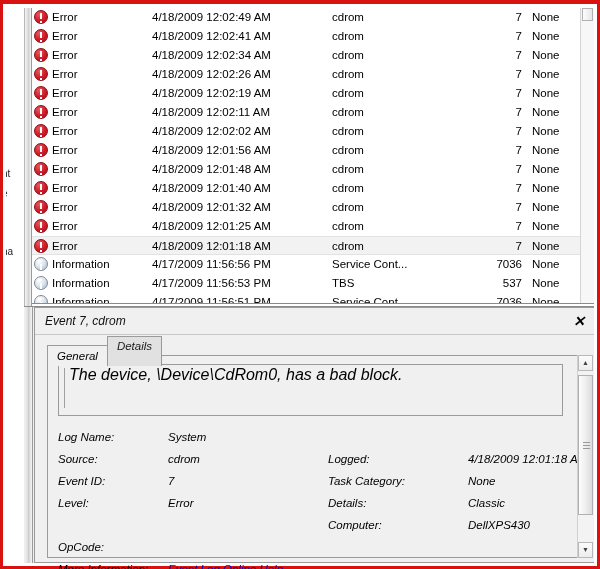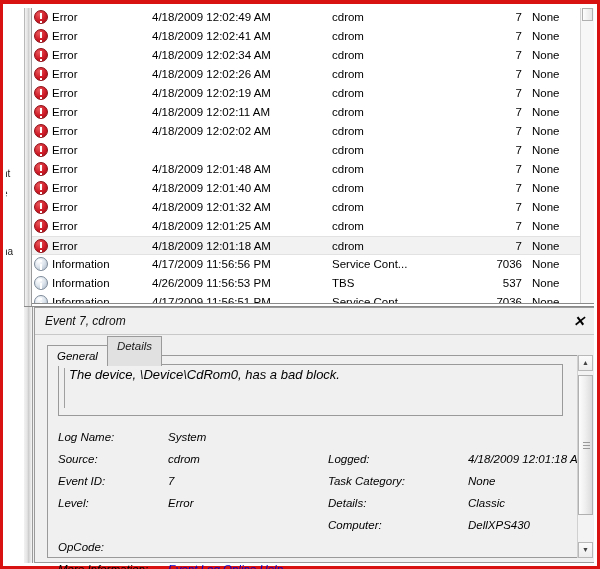--- a/index.html
+++ b/index.html
@@ -302,21 +302,21 @@
     height: 52px;
     background: #f0f0f0;
     border: 1px solid #9a9a9a;
     box-sizing: border-box;
   }
   #message-text {
     position: absolute;
     left: 5px;
     top: 3px;
     right: 4px;
-    font-size: 13px;
+    font-size: 16px;
     color: #000;
     border-left: 1px solid #a0a0a0;
     padding-left: 4px;
     line-height: 14px;
     height: 40px;
   }
 
   
   #prop-grid {
     position: absolute;
@@ -473,20 +473,21 @@
           <span class="cell c-date">4/18/2009 12:02:02 AM</span>
           <span class="cell c-source">cdrom</span>
           <span class="cell c-eid">7</span>
           <span class="cell c-task">None</span>
         </div>
         <div class="event-row">
           <span class="cell c-icon">
             <span class="ico ico-error"></span>
           </span>
           <span class="cell c-level">Error</span>
+          <span class="cell c-date">4/18/2009 12:01:56 AM</span>
           <span class="cell c-source">cdrom</span>
           <span class="cell c-eid">7</span>
           <span class="cell c-task">None</span>
         </div>
         <div class="event-row">
           <span class="cell c-icon">
             <span class="ico ico-error"></span>
           </span>
           <span class="cell c-level">Error</span>
           <span class="cell c-date">4/18/2009 12:01:48 AM</span>
@@ -542,21 +543,21 @@
           <span class="cell c-date">4/17/2009 11:56:56 PM</span>
           <span class="cell c-source">Service Cont...</span>
           <span class="cell c-eid">7036</span>
           <span class="cell c-task">None</span>
         </div>
         <div class="event-row">
           <span class="cell c-icon">
             <span class="ico ico-info"></span>
           </span>
           <span class="cell c-level">Information</span>
-          <span class="cell c-date">4/26/2009 11:56:53 PM</span>
+          <span class="cell c-date">4/17/2009 11:56:53 PM</span>
           <span class="cell c-source">TBS</span>
           <span class="cell c-eid">537</span>
           <span class="cell c-task">None</span>
         </div>
         <div class="event-row partial">
           <span class="cell c-icon">
             <span class="ico ico-info"></span>
           </span>
           <span class="cell c-level">Information</span>
           <span class="cell c-date">4/17/2009 11:56:51 PM</span>

